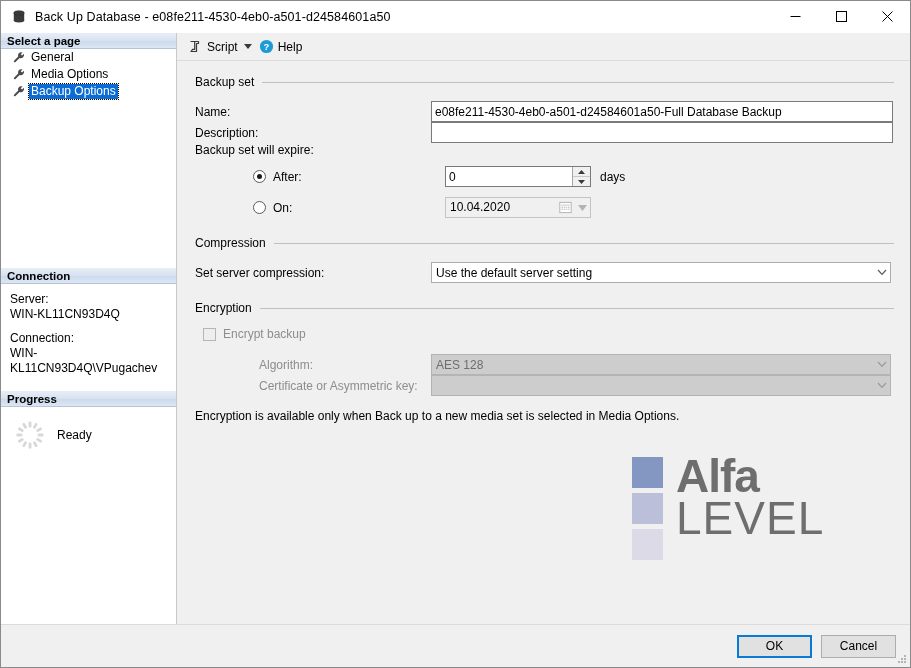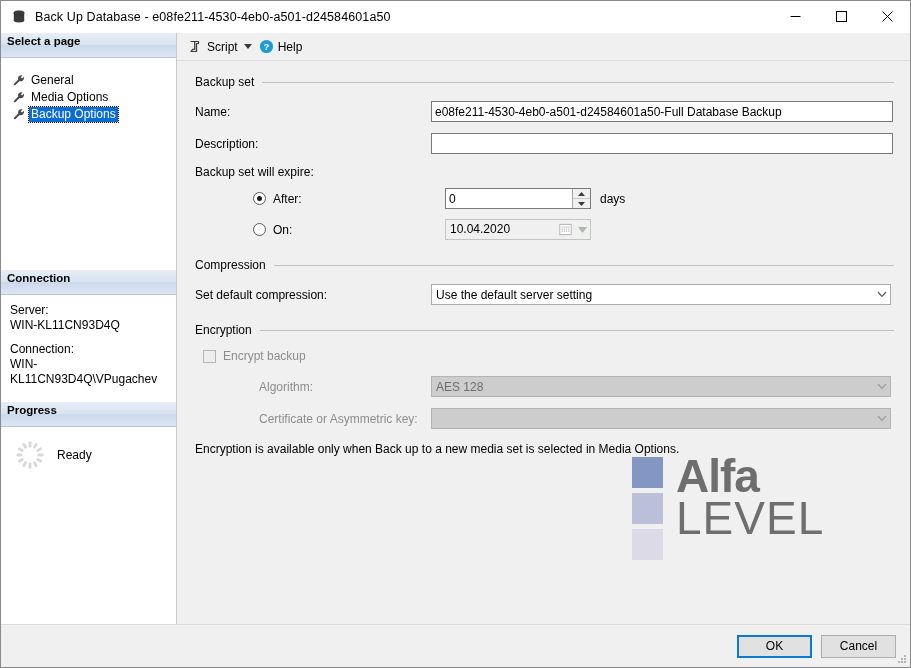--- a/index.html
+++ b/index.html
@@ -74,32 +74,32 @@
   .left-pane {
     width: 176px;
     flex: 0 0 176px;
     background: #ffffff;
     border-right: 1px solid #c8c8c8;
     display: flex;
     flex-direction: column;
     box-sizing: border-box;
   }
   .pane-header {
-    height: 25px;
+    height: 16px;
     line-height: 16px;
     padding-left: 6px;
     font-weight: bold;
     font-size: 11.5px;
     color: #000000;
     background: linear-gradient(to bottom, #e8eef7 0%, #d7e2f0 50%, #cbd9ec 51%, #dce6f4 100%);
     border-bottom: 1px solid #b8c4d4;
     box-sizing: border-box;
   }
   .nav-list {
-    padding: 14px 0 6px 0;
+    padding: 0 0 6px 0;
     background: #ffffff;
   }
   .nav-item {
     display: flex;
     align-items: center;
     height: 17px;
     padding-left: 10px;
     font-size: 12px;
     cursor: default;
   }
@@ -221,21 +221,20 @@
   }
   .group-rule {
     flex: 1 1 auto;
     height: 1px;
     background: #c0c0c0;
   }
 
   .row {
     display: flex;
     align-items: center;
-    margin-bottom: 11px;
   }
   .row-label {
     width: 236px;
     flex: 0 0 236px;
     font-size: 12px;
   }
   .row-label.indent { padding-left: 64px; width: 172px; flex-basis: 172px; }
 
   .textbox {
     height: 21px;
@@ -672,21 +671,21 @@
             </span>
           </span>
         </div>
 
         <div class="group-head">
           <span class="group-title">Compression</span>
           <span class="group-rule"></span>
         </div>
 
         <div class="row" style="margin-bottom:18px;">
-          <span class="row-label">Set default compression:</span>
+          <span class="row-label">Set server compression:</span>
           <span class="combo wide">
             <span class="combo-text">Use the default server setting</span>
             <span class="combo-arrow">
               <svg width="10" height="7" viewBox="0 0 10 7">
                   <path d="M1 1 L5 5.4 L9 1" fill="none" stroke="#5a5a5a" stroke-width="1.2"></path>
                 </svg>
             </span>
           </span>
         </div>
 

